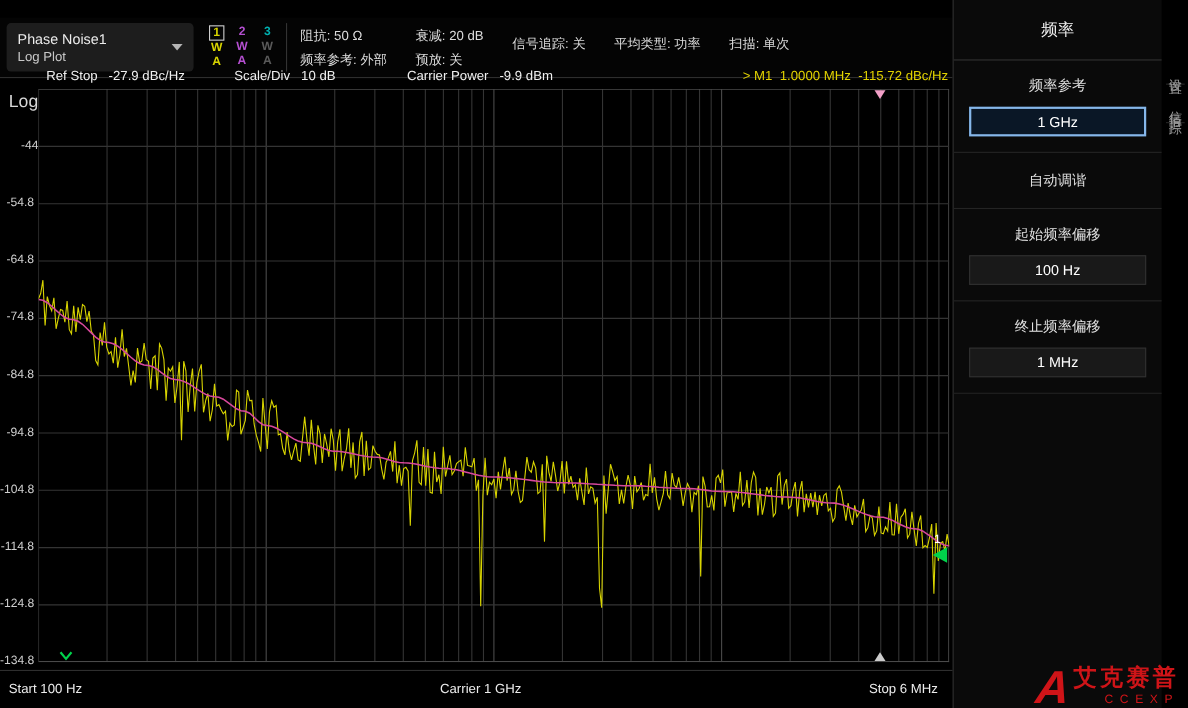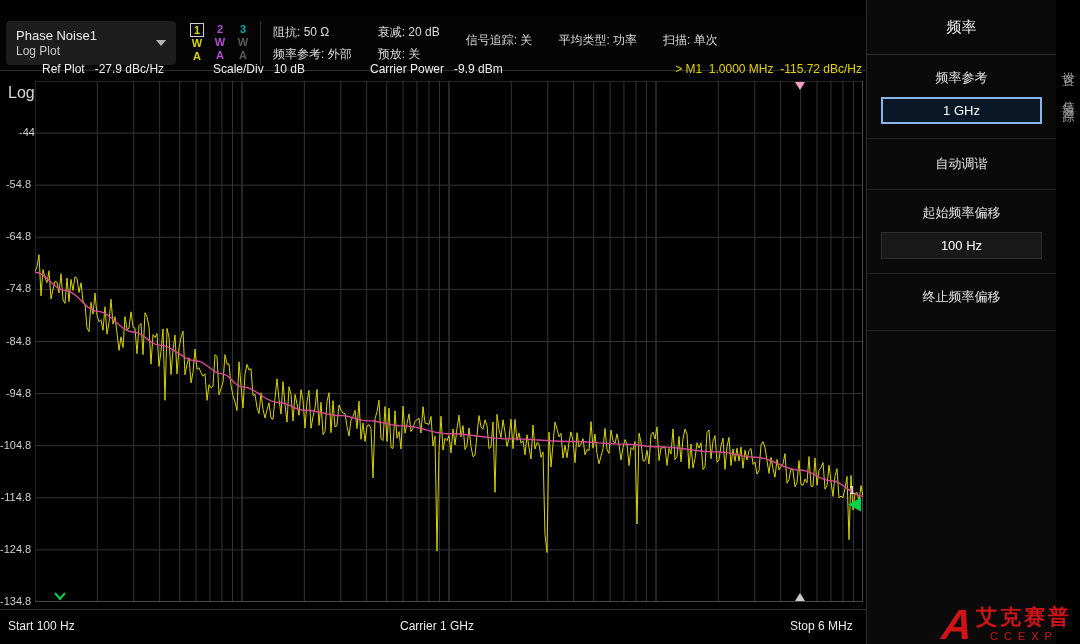--- a/index.html
+++ b/index.html
@@ -43,21 +43,21 @@
   #plot{position:absolute;left:35px;top:25px;background:#000}
 
   
   .footer{position:absolute;left:0;top:609px;width:866px;height:35px;border-top:1px solid #2e2e2e;font-size:12px;color:#ececec}
   .footer span{position:absolute;top:9px}
   .f-start{left:8px}.f-carrier{left:400px}.f-stop{left:790px}
 
   
   .logo{position:absolute;right:8px;bottom:2px;display:flex;align-items:flex-end;gap:4px;z-index:5}
   .logo-a{font-size:42px;font-weight:bold;font-style:italic;color:#cf1418;line-height:34px;transform:skewX(-6deg)}
-  .logo-col{display:flex;flex-direction:column;align-items:center}
+  .logo-col{display:flex;flex-direction:column;align-items:flex-end}
   .logo-cn{font-size:21px;color:#cf1418;font-weight:bold;letter-spacing:3px;line-height:22px}
   .logo-en{font-size:11px;color:#cf1418;letter-spacing:6px;margin-top:2px}
 </style>
 </head>
 <body>
 
 <div class="screen">
 
   <header class="topbar">
     <div class="dropdown">
@@ -115,31 +115,32 @@
       <div class="p-label">频率参考</div>
       <div class="p-value hl">1 GHz</div>
     </div>
     <div class="p-item p-btn">自动调谐</div>
     <div class="p-item">
       <div class="p-label">起始频率偏移</div>
       <div class="p-value">100 Hz</div>
     </div>
     <div class="p-item">
       <div class="p-label">终止频率偏移</div>
+      <div class="p-value">1 MHz</div>
     </div>
   </aside>
 
   <div class="side-tabs">
     <div class="vtab">设置</div>
     <div class="vtab">信号追踪</div>
   </div>
 
   <main class="main">
     <div class="plot-header">
-      <span class="ph ph1"><span>Ref Plot</span><span class="phv">-27.9 dBc/Hz</span></span>
+      <span class="ph ph1"><span>Ref Stop</span><span class="phv">-27.9 dBc/Hz</span></span>
       <span class="ph ph2"><span>Scale/Div</span><span class="phv">10 dB</span></span>
       <span class="ph ph3"><span>Carrier Power</span><span class="phv">-9.9 dBm</span></span>
       <span class="ph ph4">&gt; M1  1.0000 MHz  -115.72 dBc/Hz</span>
     </div>
     <div class="log-label">Log</div>
     <div id="ylabels">
         <span class="ylab" style="top: 70px; padding-left: 19px;">-44.8</span>
         <span class="ylab" style="top: 122.2px;">-54.8</span>
         <span class="ylab" style="top: 174.3px;">-64.8</span>
         <span class="ylab" style="top: 226.4px;">-74.8</span>

